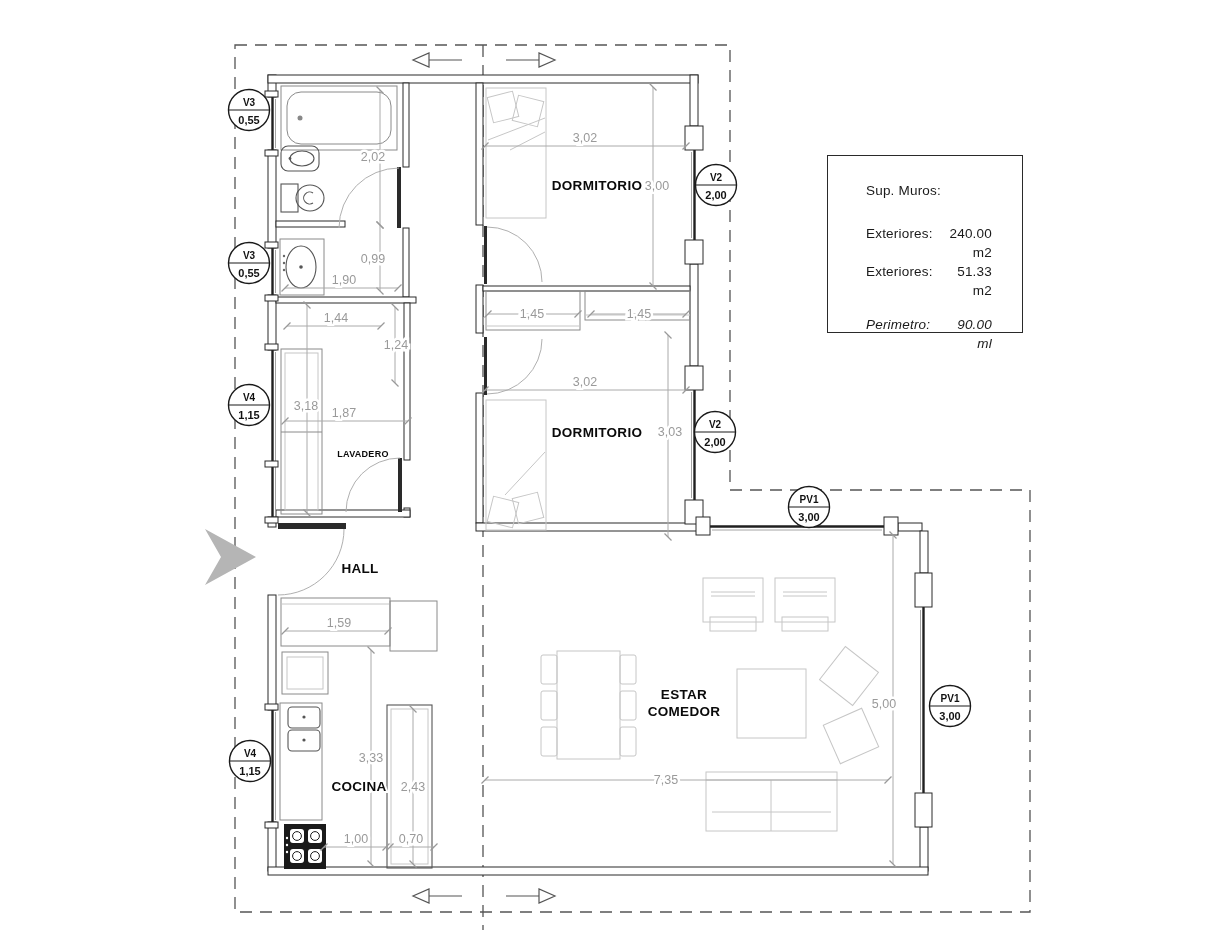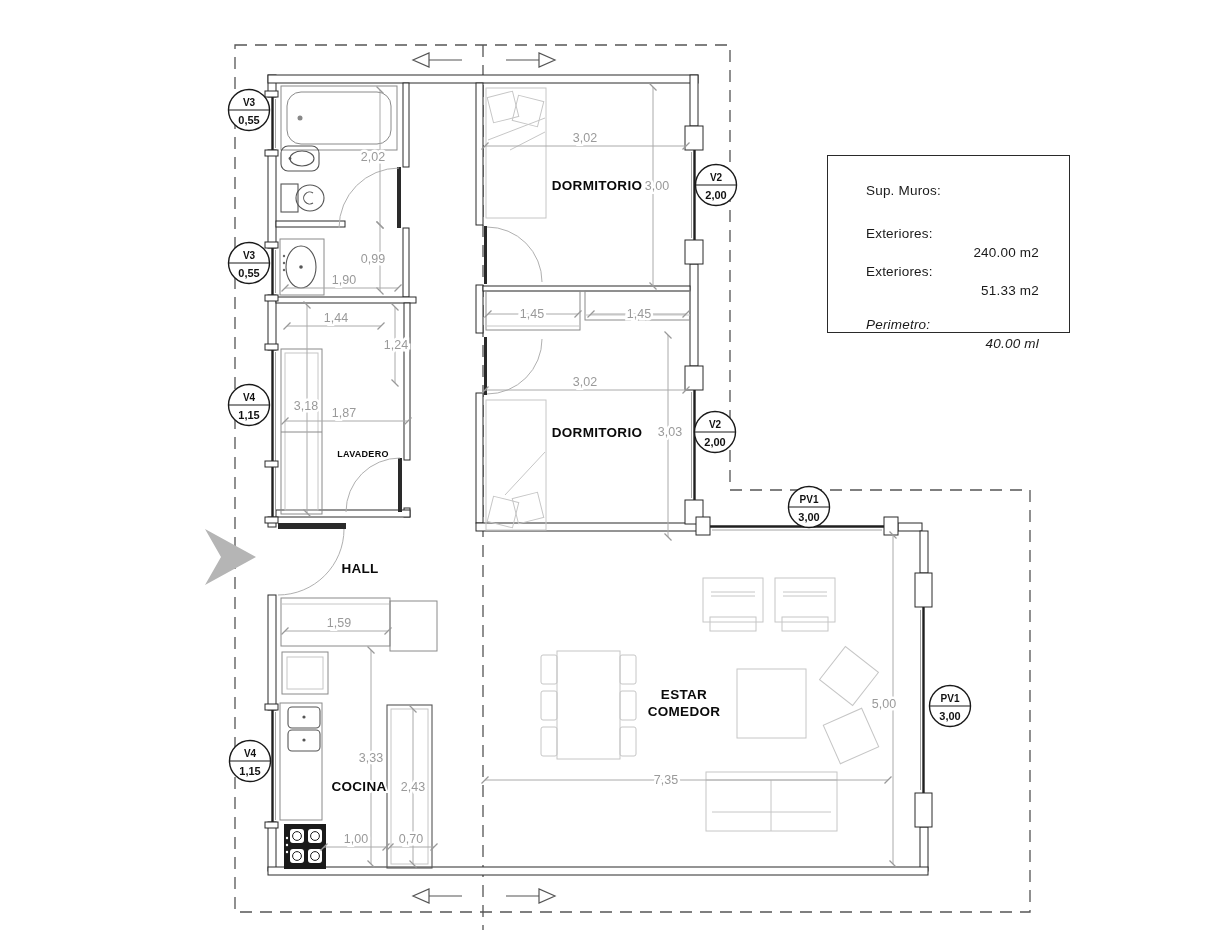--- a/index.html
+++ b/index.html
@@ -16,25 +16,25 @@
   .room-text{fill:#0a0a0a;font-weight:700;letter-spacing:.3px;paint-order:stroke;stroke:#ffffff;stroke-width:4px;}
   .tag-code{fill:#111;font-size:10px;font-weight:700;}
   .tag-value{fill:#111;font-size:11px;font-weight:700;}
   .furn-l{stroke:#c6c6c6;fill:none;stroke-width:1;}
   .furn-m{stroke:#8a8a8a;fill:none;stroke-width:1;}
   .furn-d{stroke:#555;fill:none;stroke-width:1.1;}
   .doorarc{stroke:#b0b0b0;fill:none;stroke-width:1;}
   .leaf{fill:#2a2a2a;}
   .arrow-shaft{stroke:#555;stroke-width:1.2;}
   .arrow-head{fill:#fff;stroke:#555;stroke-width:1.2;}
-  .info-box{position:absolute;left:827px;top:155px;width:243px;height:178px;
+  .info-box{position:absolute;left:827px;top:155px;width:196px;height:178px;
             border:1.4px solid #2a2a2a;background:#fff;box-sizing:border-box;
             padding:27px 30px 0 38px;font-size:13.5px;color:#1a1a1a;letter-spacing:.2px;}
   .ib-title{margin-bottom:26px;}
-  .ib-row{display:flex;line-height:19px;flex-direction:column;}
+  .ib-row{display:flex;line-height:19px;}
   .ib-row.gap{margin-top:15px;font-style:italic;}
   .ib-label{width:86px;}
   .ib-value{flex:1;text-align:right;}
 </style>
 </head>
 <body>
 
 <div class="stage">
 <svg id="plan-svg" width="1215" height="950" viewBox="0 0 1215 950">
   <defs>
@@ -360,16 +360,16 @@
   <div class="ib-row">
     <span class="ib-label">Exteriores:</span>
     <span class="ib-value">240.00 m2</span>
   </div>
   <div class="ib-row">
     <span class="ib-label">Exteriores:</span>
     <span class="ib-value">51.33 m2</span>
   </div>
   <div class="ib-row gap">
     <span class="ib-label">Perimetro:</span>
-    <span class="ib-value">40.00 ml</span>
+    <span class="ib-value">90.00 ml</span>
   </div>
 </div>
 </div>
 
 </body></html>

